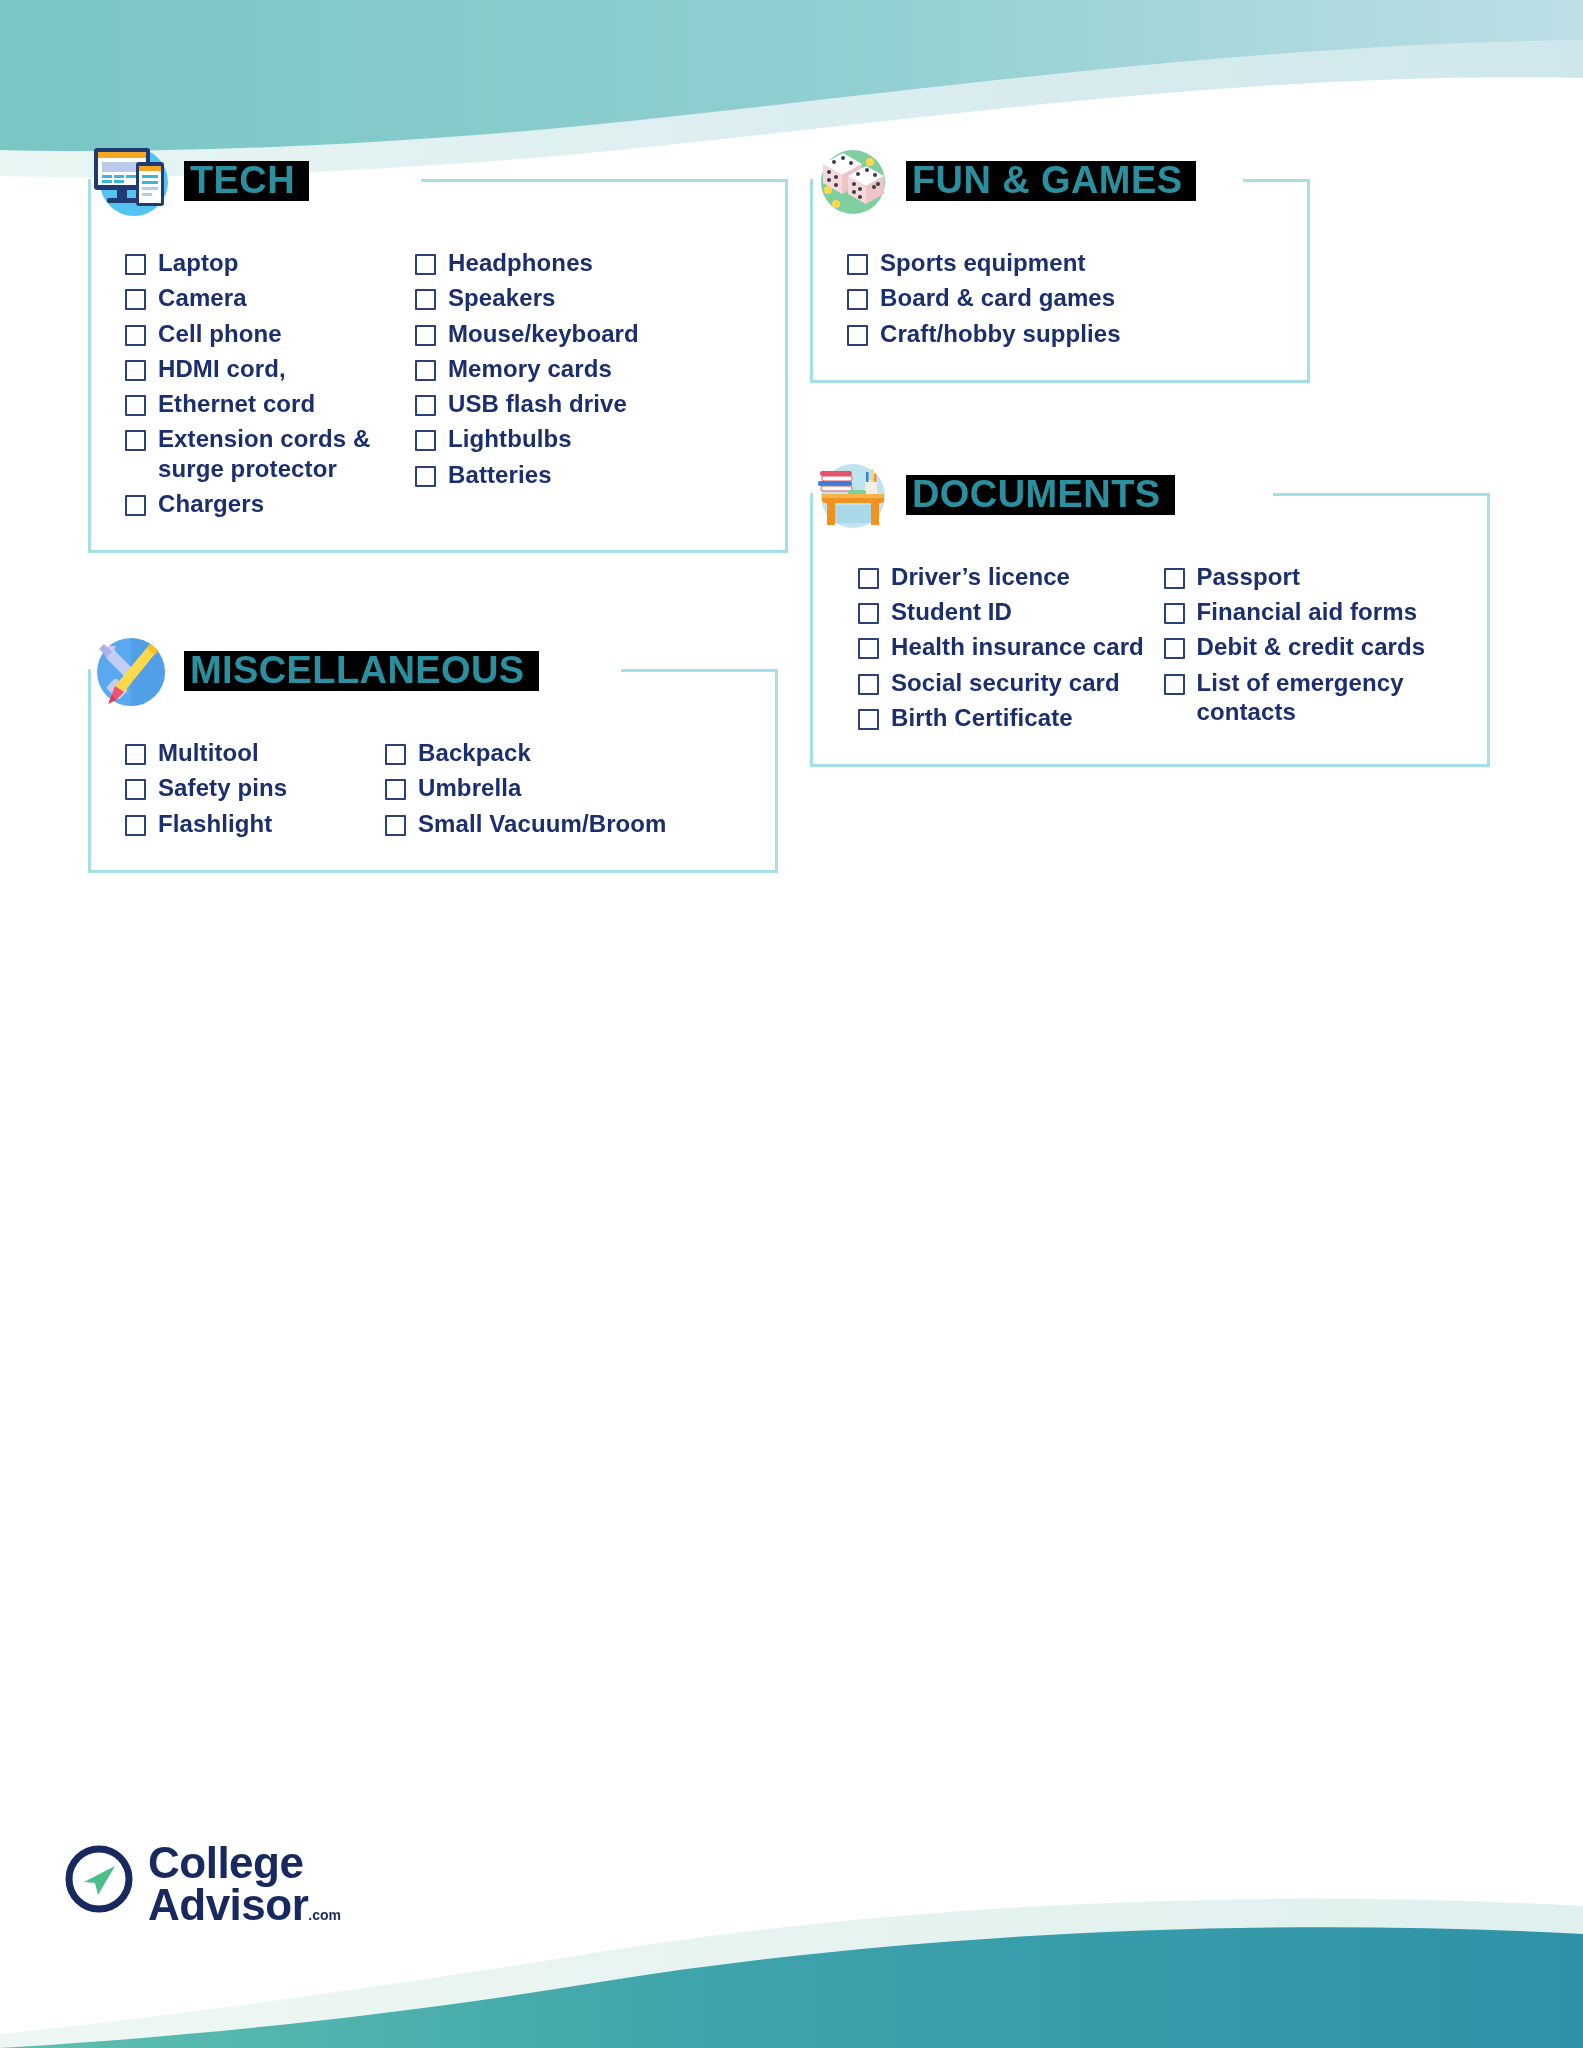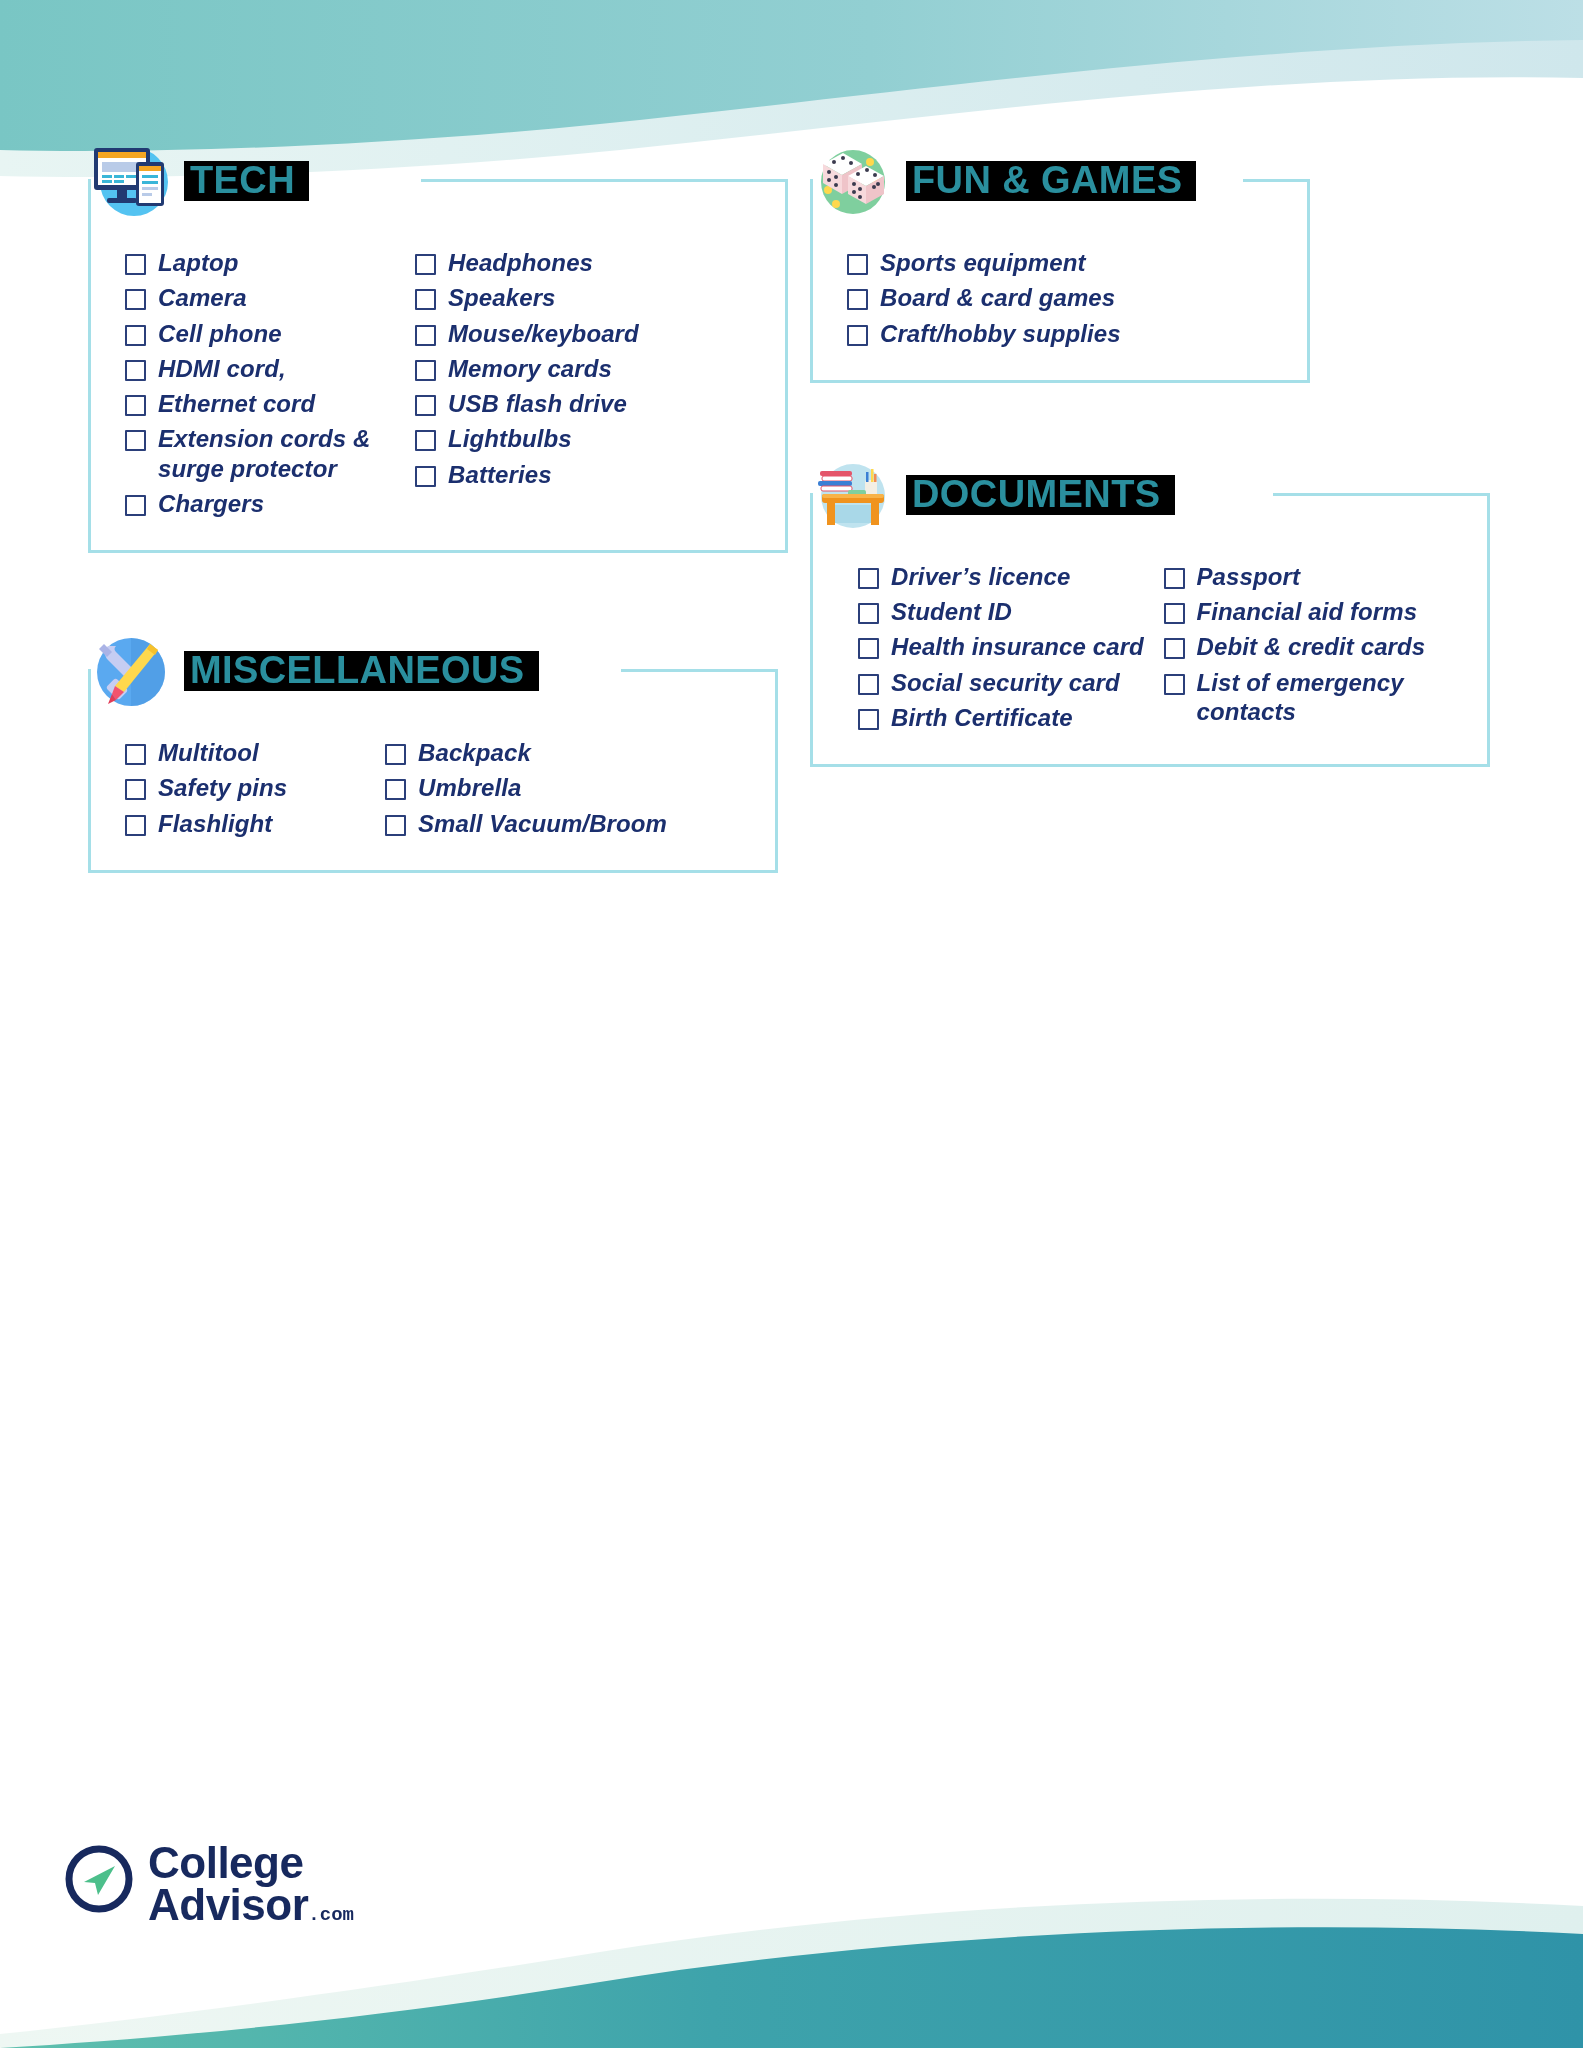--- a/index.html
+++ b/index.html
@@ -124,44 +124,42 @@
     margin-top: 6px;
     border-radius: 1px;
   }
 
   .item-label {
     font-family: "Liberation Sans", sans-serif;
     font-size: 24px;
     font-weight: bold;
     color: #1b2f6e;
     letter-spacing: 0.1px;
-    font-style: italic;
   }
 
   
   .logo {
     position: absolute;
     left: 62px;
     bottom: 122px;
     display: flex;
     align-items: flex-start;
   }
   .logo-mark { width: 74px; height: 74px; margin-right: 12px; }
   .logo-text {
     font-family: "Liberation Sans", sans-serif;
     font-weight: bold;
     color: #17295e;
     font-size: 44px;
     line-height: 0.95;
     letter-spacing: -0.5px;
   }
   .logo-text .dotcom {
-    font-size: 19px;
+    font-size: 14px;
     letter-spacing: 0;
-    font-family: Liberation Mono, monospace;
   }
 </style>
 </head>
 <body>
 
 <div id="page">
 
   <div class="wave-layer wave-top">
     <svg viewBox="0 0 1583 180" preserveAspectRatio="none" width="1583" height="180">
       <defs>

